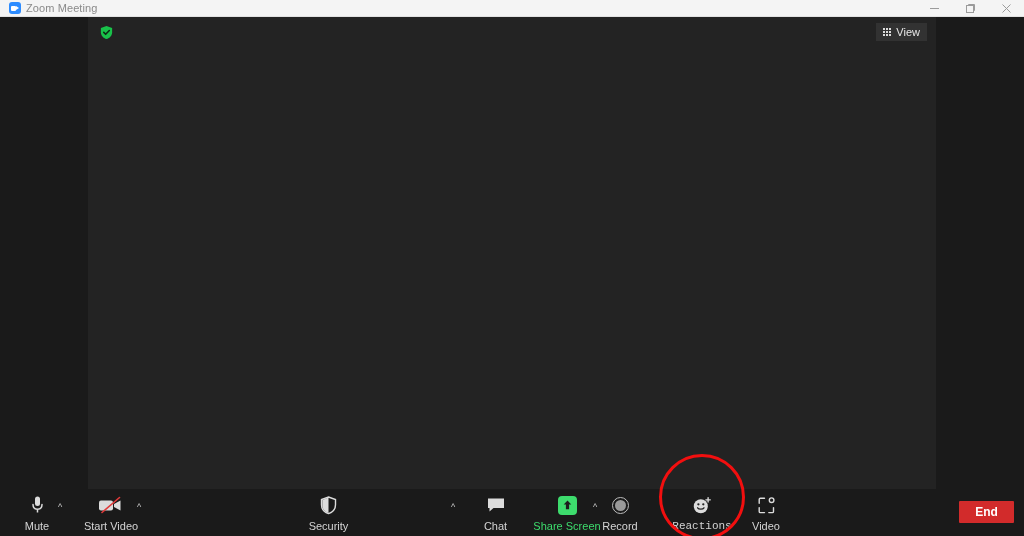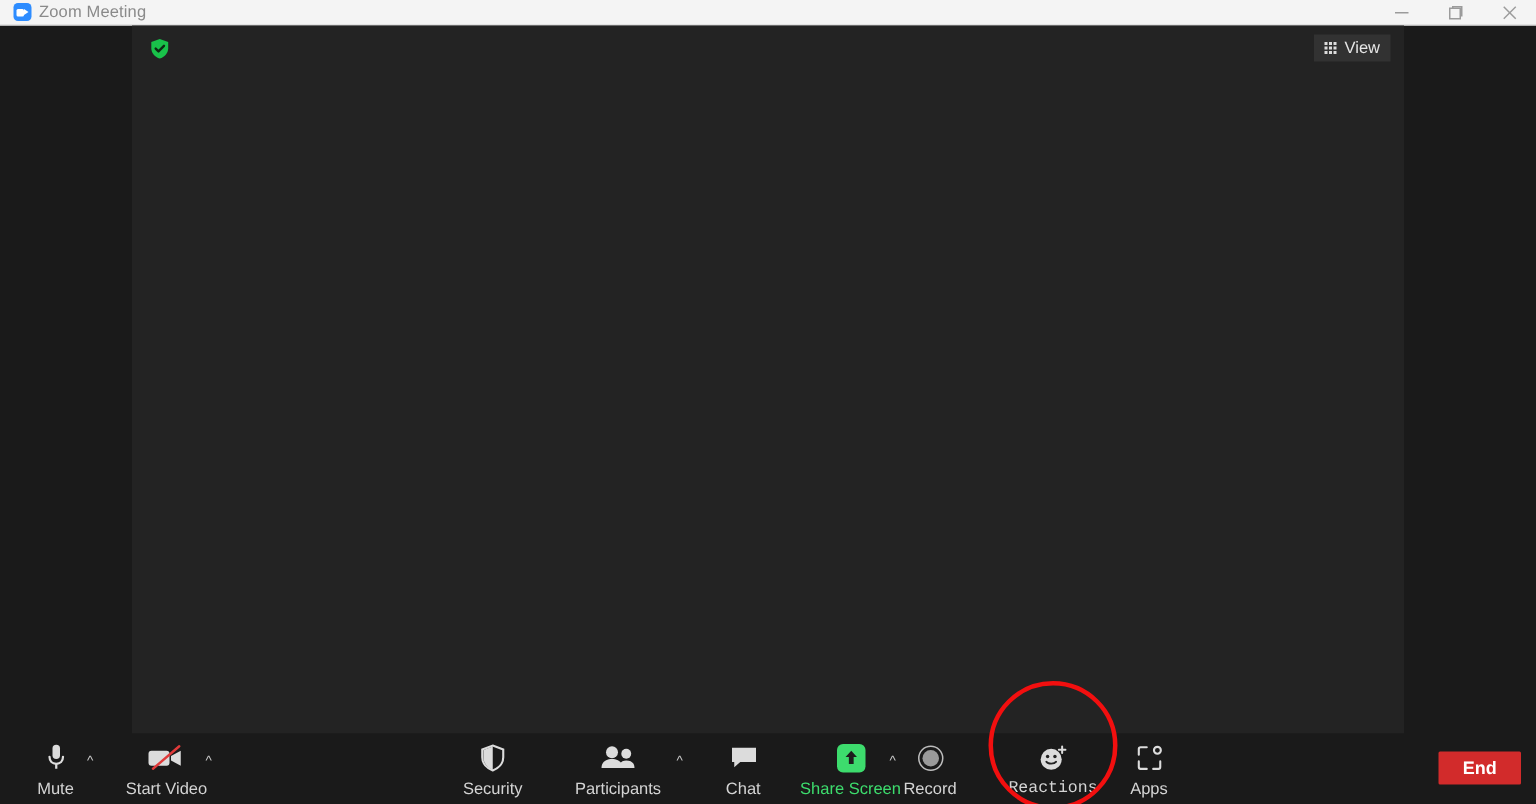--- a/index.html
+++ b/index.html
@@ -318,31 +318,20 @@
     <div class="tb-item" style="left:306px; width:45px;">
       <span class="tb-icon">
         <svg width="17" height="19" viewBox="0 0 17 19">
           <path d="M8.5 1 L15.5 3.6 V8.8 C15.5 13 12.5 16.2 8.5 17.6 C4.5 16.2 1.5 13 1.5 8.8 V3.6 Z" fill="none" stroke="#dcdcdc" stroke-width="1.4"></path>
           <path d="M8.5 1.6 L8.5 17.2 C5 15.9 2.3 13 2.3 9 V4 Z" fill="#dcdcdc"></path>
         </svg>
       </span>
       <span class="tb-label">Security</span>
     </div>
 
-    <div class="tb-item" style="left:378px; width:68px;">
-      <span class="tb-icon">
-        <svg width="26" height="18" viewBox="0 0 26 18">
-          <circle cx="9" cy="5.5" r="4" fill="#dcdcdc"></circle>
-          <path d="M2 16 C2 11.8 5.2 10 9 10 C12.8 10 16 11.8 16 16 Z" fill="#dcdcdc"></path>
-          <circle cx="18.5" cy="6.5" r="3.3" fill="#dcdcdc"></circle>
-          <path d="M13.5 16 C13.5 12.3 16 11 18.5 11 C21.5 11 24 12.3 24 16 Z" fill="#dcdcdc"></path>
-        </svg>
-      </span>
-      <span class="tb-label">Participants</span>
-    </div>
     <span class="caret" style="left:451px;">^</span>
 
     <div class="tb-item" style="left:478px; width:35px;">
       <span class="tb-icon">
         <svg width="20" height="18" viewBox="0 0 20 18">
           <path d="M2 2.5 H18 V12 H7.5 L3.5 15.5 V12 H2 Z" fill="#dcdcdc"></path>
         </svg>
       </span>
       <span class="tb-label">Chat</span>
     </div>
@@ -383,21 +372,21 @@
 
     <div class="tb-item" style="left:748px; width:36px;">
       <span class="tb-icon">
         <svg width="19" height="19" viewBox="0 0 19 19">
           <path d="M7.5 2.2 H3.4 C2.7 2.2 2.2 2.7 2.2 3.4 V7.2" fill="none" stroke="#dcdcdc" stroke-width="1.4" stroke-linecap="round"></path>
           <path d="M2.2 11.6 V15.4 C2.2 16.1 2.7 16.6 3.4 16.6 H7.5" fill="none" stroke="#dcdcdc" stroke-width="1.4" stroke-linecap="round"></path>
           <path d="M11.8 16.6 H15.3 C16 16.6 16.5 16.1 16.5 15.4 V11.6" fill="none" stroke="#dcdcdc" stroke-width="1.4" stroke-linecap="round"></path>
           <circle cx="14.6" cy="4.2" r="2.3" fill="none" stroke="#dcdcdc" stroke-width="1.4"></circle>
         </svg>
       </span>
-      <span class="tb-label">Apps</span>
+      <span class="tb-label">Video</span>
     </div>
 
     <button class="end-button">End</button>
   </div>
 
   <div class="annotation-circle"></div>
 
 </div>
 
 </body></html>

